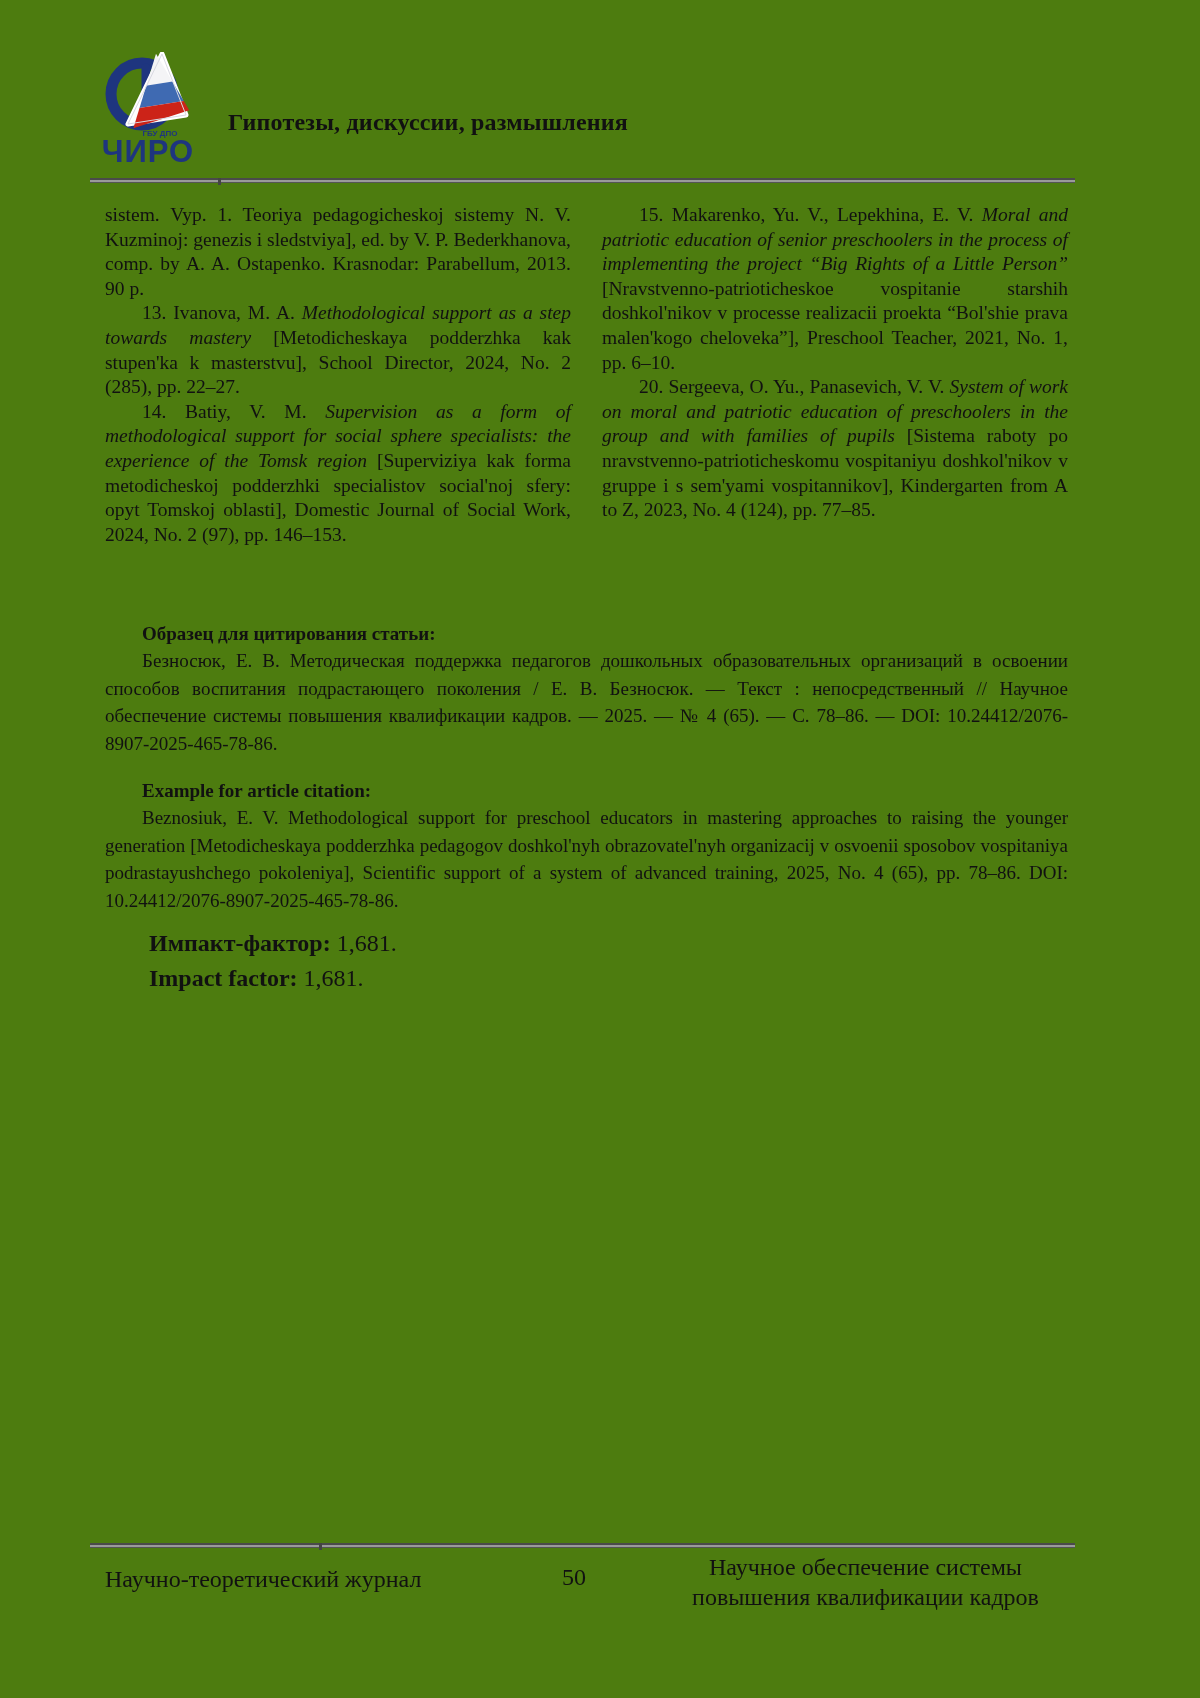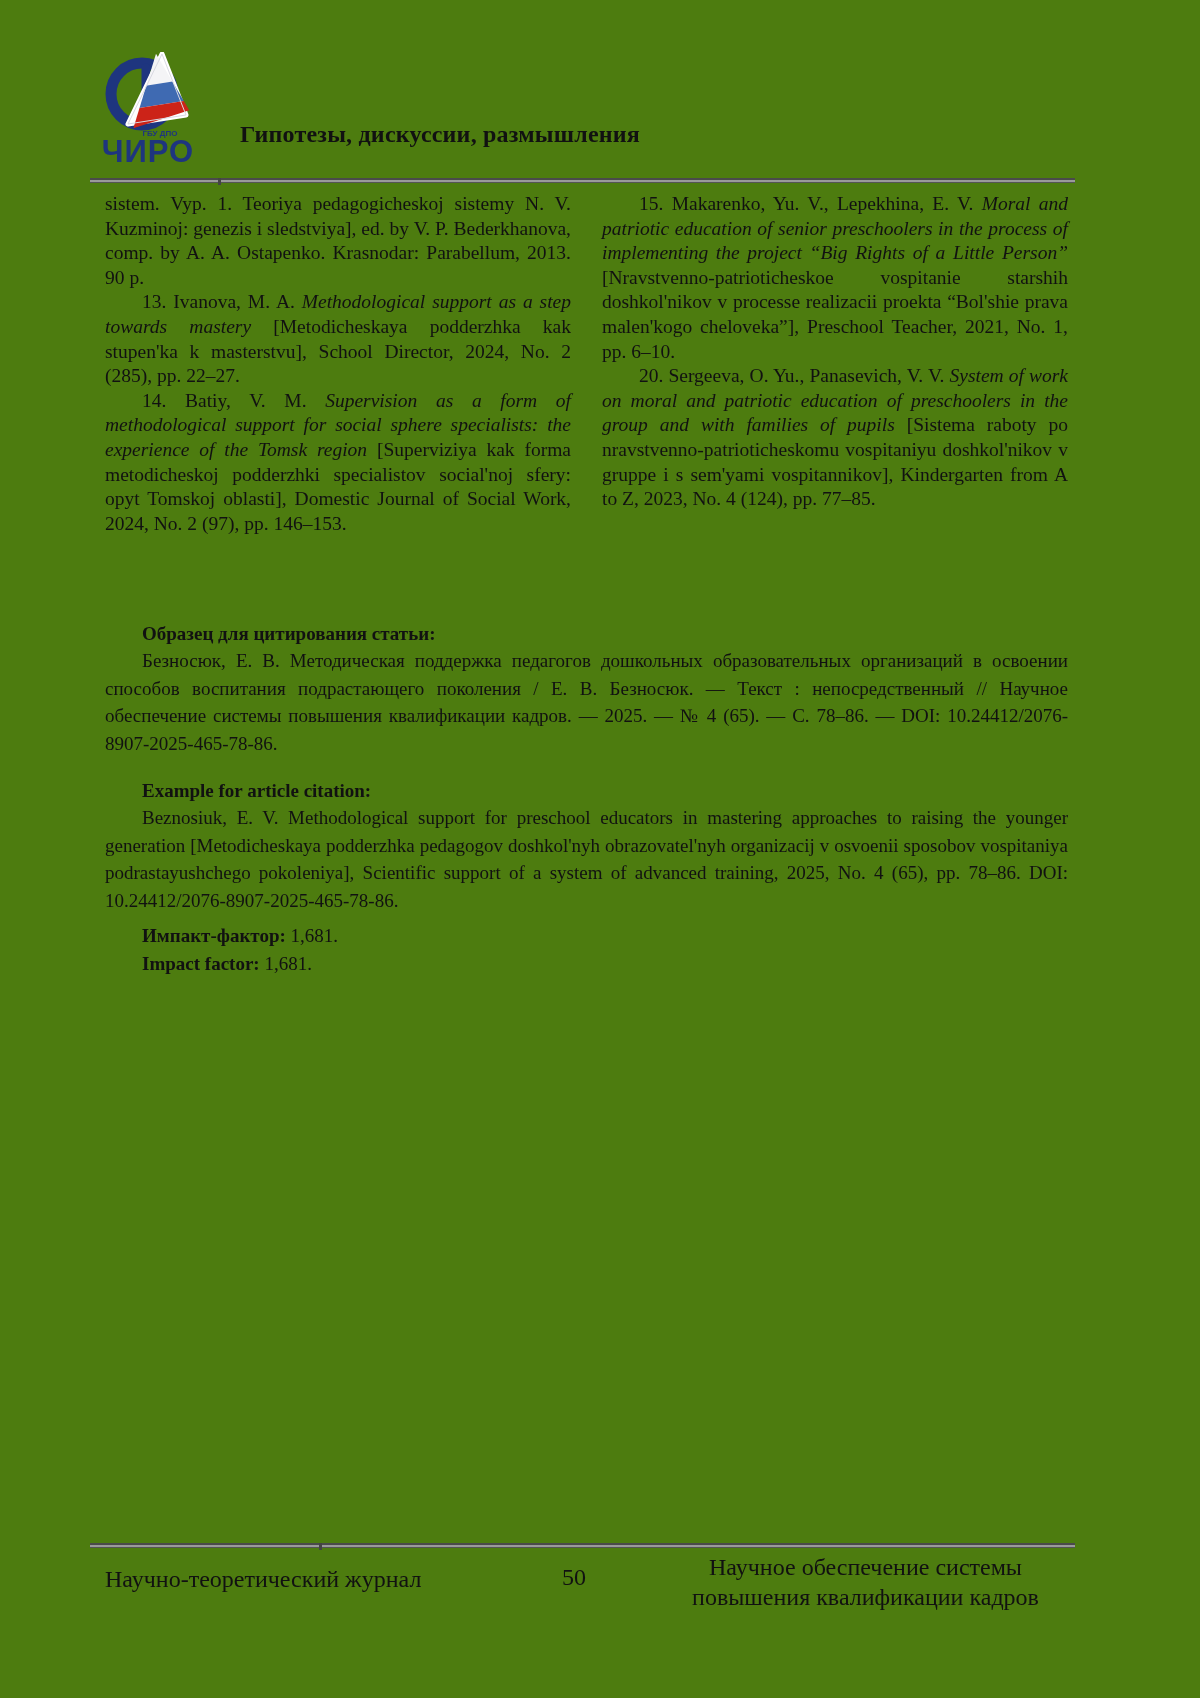--- a/index.html
+++ b/index.html
@@ -8,59 +8,59 @@
     width:1200px;height:1698px;
     background:#4d7c0f;
     color:#111111;
     font-family:"Liberation Serif", serif;
     overflow:hidden;
     margin:0 auto;
   }
   
   .logo{position:absolute;left:100px;top:52px;width:96px;height:114px;}
   .section-title{
-    position:absolute;left:228px;top:109px;margin:12px;
+    position:absolute;left:228px;top:109px;margin:0;
     font-size:24px;font-weight:bold;letter-spacing:.2px;text-align:right;
   }
   .rule{
     position:absolute;left:90px;width:985px;height:2px;
     background:#9a9a9a;
     border-top:2px solid #4a4a4a;
     border-bottom:1px solid #555555;
   }
   .header-rule{top:178px;}
   .footer-rule{top:1543px;}
   .rule-tick{position:absolute;width:3px;height:7px;background:#444;}
   .tick-header{left:218px;top:178px;}
   .tick-footer{left:319px;top:1543px;}
 
   
   .refs{
-    position:absolute;left:105px;top:192px;width:963px;
+    position:absolute;left:105px;top:203px;width:963px;
     display:flex;gap:31px;justify-content:flex-end;
   }
   .col{width:466px;}
   .ref{
     margin:0;font-size:19.5px;line-height:24.6px;
     text-align:justify;
   }
   .ref.indent{text-indent:37px;}
   .it{font-style:italic;}
 
   
   .cite{position:absolute;left:105px;width:963px;}
   .cite-ru{top:620px;}
   .cite-en{top:777px;font-family:Liberation Serif, serif;}
   .cite p{margin:0;font-size:19px;line-height:27.4px;}
   .cite-heading{font-weight:bold;text-indent:37px;}
   .cite-text{text-align:justify;text-indent:37px;}
 
   
   .impact{position:absolute;left:105px;top:922px;width:963px;}
-  .impact p{margin:0;font-size:19px;line-height:28px;text-indent:37px;}
+  .impact p{margin:7px;font-size:24px;line-height:28px;text-indent:37px;}
   .b{font-weight:bold;}
 
   
   .footer{
     position:absolute;left:105px;top:1552px;width:963px;
     display:flex;align-items:flex-start;
     font-size:24px;
   }
   .f-left{flex:0 0 380px;padding-top:14px;}
   .f-page{flex:1;text-align:center;padding-top:12px;}

